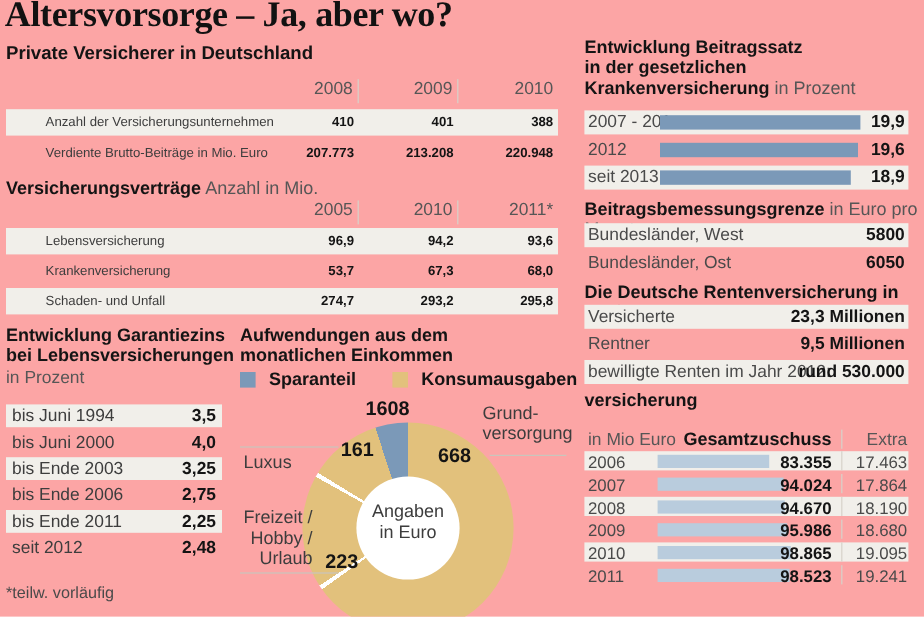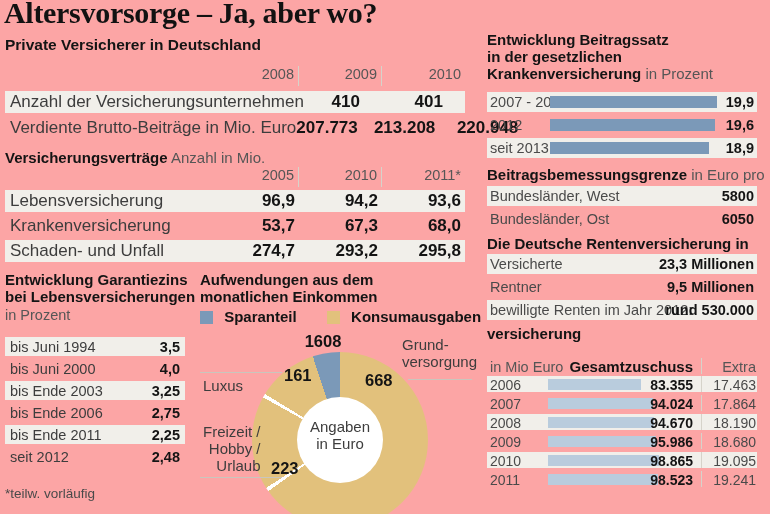--- a/index.html
+++ b/index.html
@@ -12,21 +12,21 @@
               font-weight:bold;font-size:30px;color:#121212;letter-spacing:-0.3px;}
   .h-bold{font-weight:bold;color:#141414;font-size:15px;line-height:17px;}
   .h-unit{font-weight:normal;color:#565656;}
 
   
   .grid-t{display:grid;grid-template-columns:1fr 60px 83px 83px;}
   .thead{height:20px;margin-bottom:5px;}
   .thead .yc{color:#565656;font-size:14.5px;text-align:right;padding-right:4px;
              border-right:1px solid #d6d3ca;}
   .thead .yc:last-child{border-right:none;}
-  .trow{height:22px;margin-bottom:4px;align-items:center;font-size:17px;}
+  .trow{height:22px;margin-bottom:4px;align-items:center;font-size:11px;padding-left:28px;}
   .trow .lab{padding-left:5px;white-space:nowrap;}
   .trow .val{font-weight:bold;color:#141414;text-align:right;padding-right:4px;}
   .shade{background:#f1efea;}
 
   
   .grid-g{display:grid;grid-template-columns:1fr 58px;}
   .grow{height:19px;margin-bottom:3px;align-items:center;font-size:14.5px;display:grid;}
 
   
   #donut{left:252px;top:352px;width:176px;height:176px;border-radius:50%;

